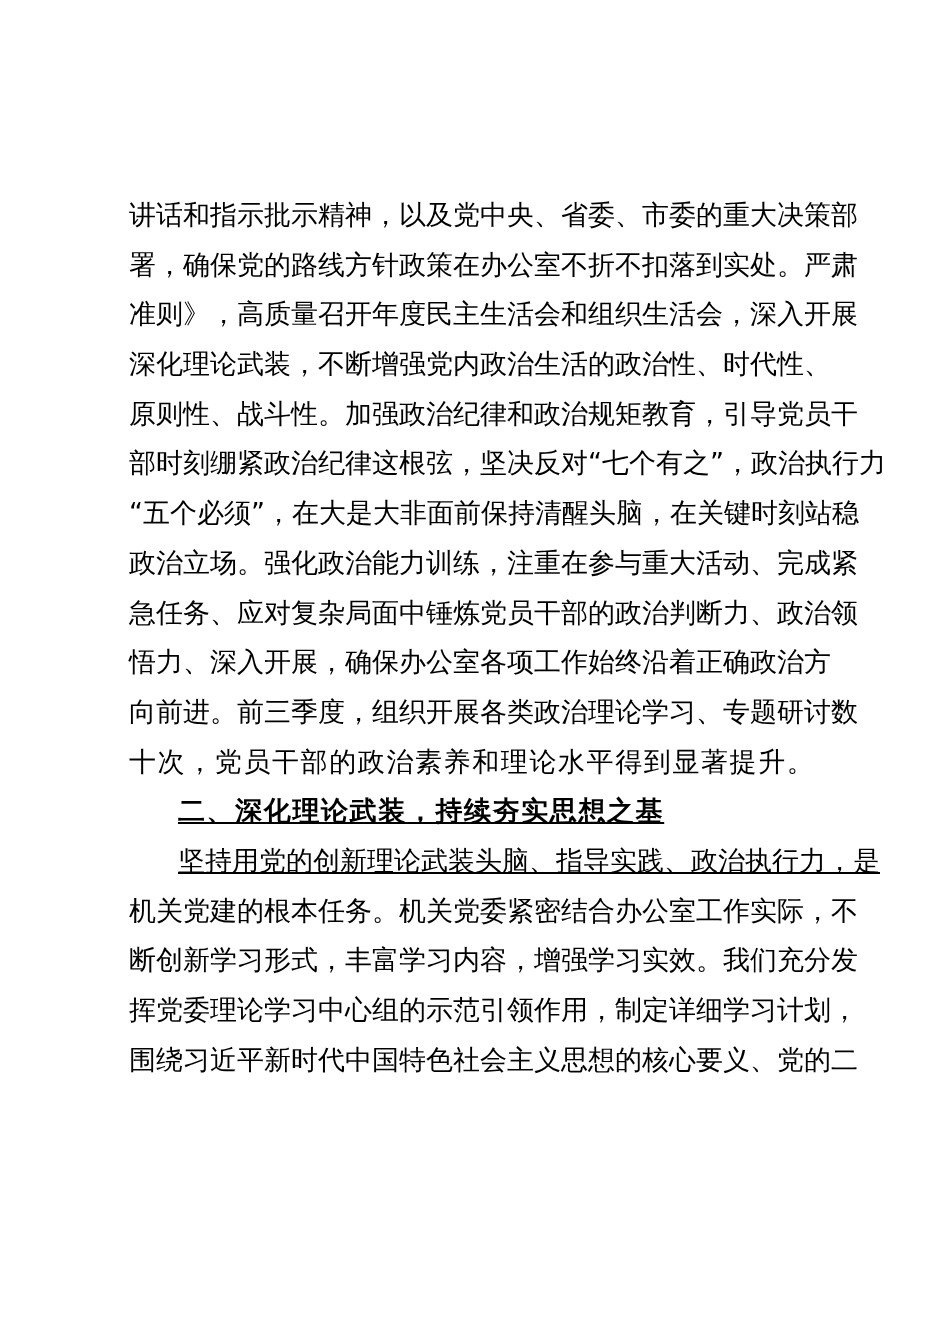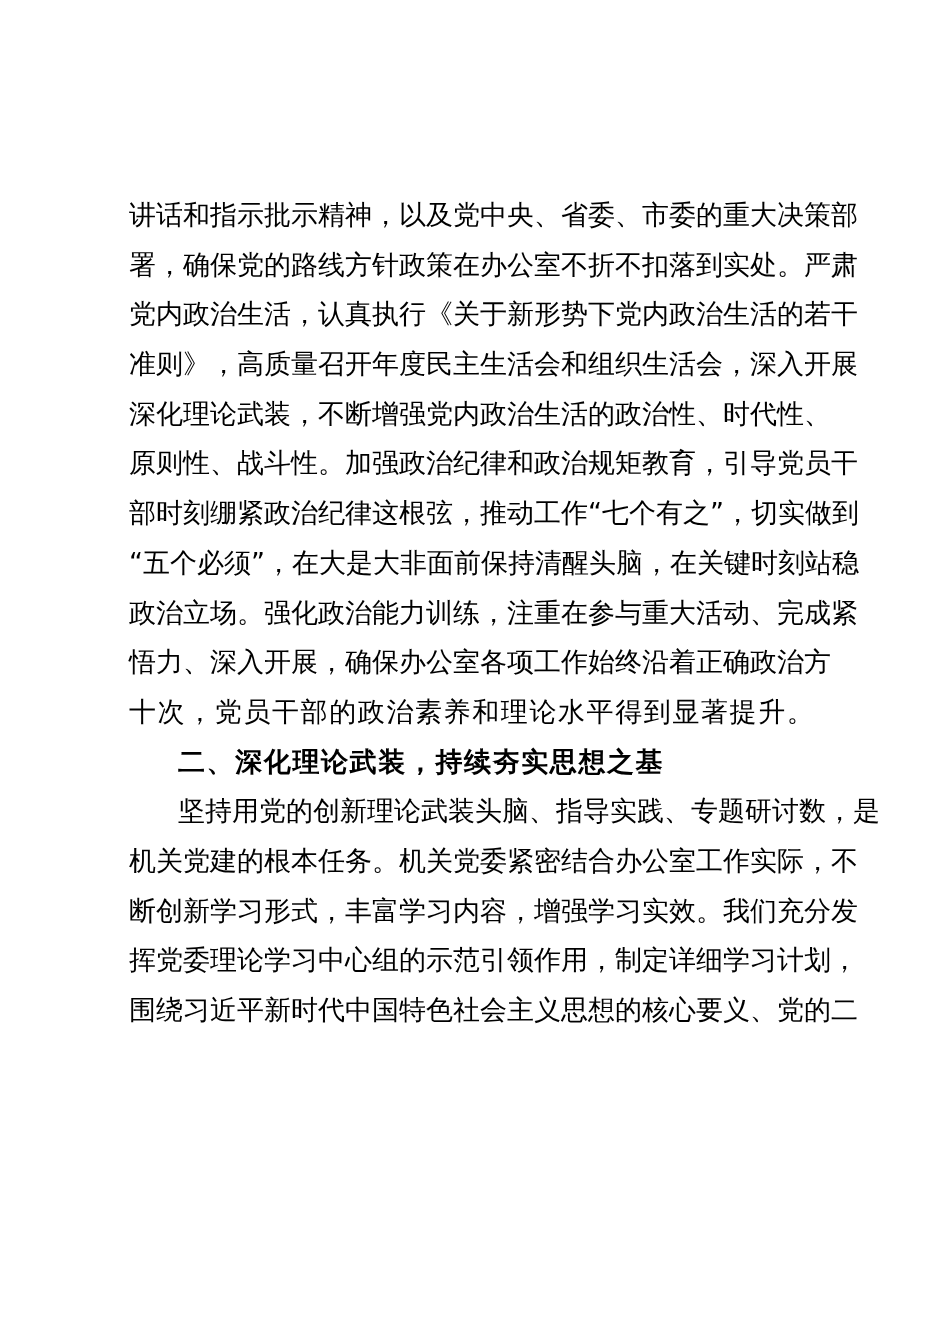--- a/index.html
+++ b/index.html
@@ -37,52 +37,54 @@
       letter-spacing: 1.6px;
     }
     .line.justify {
       text-align: justify;
       text-align-last: justify;
       width: 694px;
       letter-spacing: 0;
     }
     .line.indent {
       padding-left: 49px;
+      text-decoration: underline;
     }
     .line.indent.justify {
       width: 645px;
     }
     .heading {
       font-weight: bold;
     }
   </style>
 </head>
 <body>
 
 <div class="page">
   <div class="text-block">
 
     <div class="paragraph">
       <div class="line justify">讲话和指示批示精神，以及党中央、省委、市委的重大决策部</div>
       <div class="line justify">署，确保党的路线方针政策在办公室不折不扣落到实处。严肃</div>
-      <div class="line justify">党内政治生活，认真执行《关于新形势下党内政治生活的若干</div>
       <div class="line justify">准则》，高质量召开年度民主生活会和组织生活会，深入开展</div>
       <div class="line justify">深化理论武装，不断增强党内政治生活的政治性、时代性、</div>
       <div class="line justify">原则性、战斗性。加强政治纪律和政治规矩教育，引导党员干</div>
-      <div class="line justify">部时刻绷紧政治纪律这根弦，推动工作“七个有之”，切实做到</div>
+      <div class="line justify">部时刻绷紧政治纪律这根弦，坚决反对“七个有之”，政治执行力</div>
       <div class="line justify">“五个必须”，在大是大非面前保持清醒头脑，在关键时刻站稳</div>
       <div class="line justify">政治立场。强化政治能力训练，注重在参与重大活动、完成紧</div>
+      <div class="line justify">急任务、应对复杂局面中锤炼党员干部的政治判断力、政治领</div>
       <div class="line justify">悟力、深入开展，确保办公室各项工作始终沿着正确政治方</div>
+      <div class="line justify">向前进。前三季度，组织开展各类政治理论学习、专题研讨数</div>
       <div class="line">十次，党员干部的政治素养和理论水平得到显著提升。</div>
     </div>
 
     <div class="line indent heading">二、深化理论武装，持续夯实思想之基</div>
 
     <div class="paragraph">
-      <div class="line indent justify">坚持用党的创新理论武装头脑、指导实践、专题研讨数，是</div>
+      <div class="line indent justify">坚持用党的创新理论武装头脑、指导实践、政治执行力，是</div>
       <div class="line justify">机关党建的根本任务。机关党委紧密结合办公室工作实际，不</div>
       <div class="line justify">断创新学习形式，丰富学习内容，增强学习实效。我们充分发</div>
       <div class="line justify">挥党委理论学习中心组的示范引领作用，制定详细学习计划，</div>
       <div class="line justify">围绕习近平新时代中国特色社会主义思想的核心要义、党的二</div>
     </div>
 
   </div>
 </div>
 
 </body></html>

